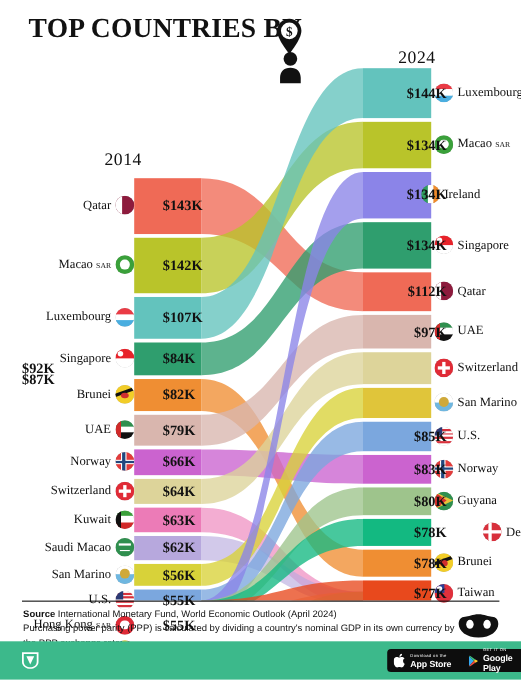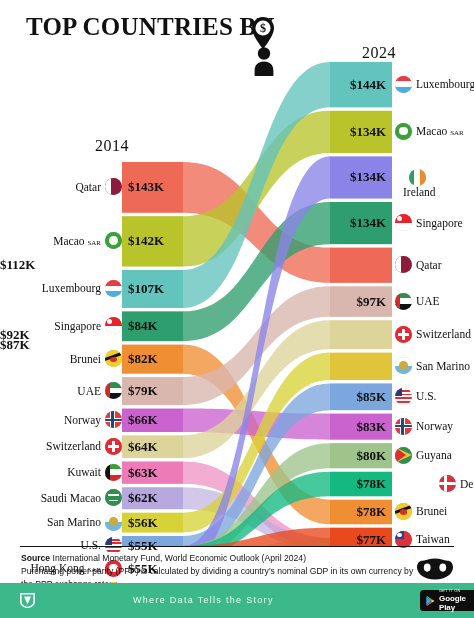--- a/index.html
+++ b/index.html
@@ -24,21 +24,21 @@
 
   
   .rowlabel{position:absolute;display:flex;align-items:center;height:16px;}
   .rowlabel.left{justify-content:flex-end;right:0;}
   .rowlabel .cname{font-family:"Liberation Serif",serif;font-size:11.5px;color:#111;white-space:nowrap;}
   .rowlabel .sar{font-size:7px;font-family:"Liberation Serif",serif;}
   .flag{width:17px;height:17px;border-radius:50%;overflow:hidden;position:relative;flex:0 0 auto;
         box-shadow:0 0 0 .8px rgba(0,0,0,.30) inset;}
   .lf{margin-left:4px;}
   .rf{margin-right:4px;}
-  .vallab{position:absolute;font-family:"Liberation Serif",serif;font-weight:700;font-size:13px;white-space:nowrap;}
+  .vallab{position:absolute;font-family:"Liberation Serif",serif;font-weight:700;font-size:13px;white-space:nowrap;margin-left:20px;}
 
   
   .fl-h3{position:absolute;inset:0;}
   .fl-h3 i{position:absolute;left:0;right:0;height:33.34%;display:block;}
   .fl-v3{position:absolute;inset:0;}
   .fl-v3 i{position:absolute;top:0;bottom:0;width:33.34%;display:block;}
   .fl-solid{position:absolute;inset:0;}
   .dot{position:absolute;border-radius:50%;}
   .bar{position:absolute;}
 
@@ -291,21 +291,21 @@
       </div>
       <div class="vallab" style="left: 0px; width: 386px; text-align: right; top: 76.68px;">$144K</div>
       <div class="rowlabel" style="top: 123.365px; left: 395px;">
         <span class="flag rf">
           <span class="fl-solid" style="background:#3aa03a"></span>
           <span class="dot" style="left:25%;top:22%;width:50%;height:50%;background:#fff"></span>
         </span>
         <span class="cname">Macao <span class="sar">SAR</span></span>
       </div>
       <div class="vallab" style="left: 0px; width: 386px; text-align: right; top: 123.865px;">$134K</div>
-      <div class="rowlabel" style="top: 168.975px; left: 403px; flex-direction: column;">
+      <div class="rowlabel" style="top: 168.975px; left: 383px;">
         <span class="flag rf">
           <span class="fl-v3">
             <i style="left:0;background:#2f9e5e"></i>
             <i style="left:33.3%;background:#fff"></i>
             <i style="left:66.6%;background:#f08b2a"></i>
           </span>
         </span>
         <span class="cname">Ireland</span>
       </div>
       <div class="vallab" style="left: 0px; width: 386px; text-align: right; top: 169.475px;">$134K</div>
@@ -320,21 +320,21 @@
         <span class="cname">Singapore</span>
       </div>
       <div class="vallab" style="left: 0px; width: 386px; text-align: right; top: 215.085px;">$134K</div>
       <div class="rowlabel" style="top: 256.73px; left: 395px;">
         <span class="flag rf">
           <span class="fl-solid" style="background:#8d1b3d"></span>
           <span class="bar" style="left:0;top:0;bottom:0;width:38%;background:#fff"></span>
         </span>
         <span class="cname">Qatar</span>
       </div>
-      <div class="vallab" style="left: 0px; width: 386px; top: 257.23px;">$112K</div>
+      <div class="vallab" style="left: 0px; width: 386px; text-align: right; top: 257.23px;">$112K</div>
       <div class="rowlabel" style="top: 293.048px; left: 395px;">
         <span class="flag rf">
           <span class="fl-h3">
             <i style="top:0;background:#2f8f4e"></i>
             <i style="top:33.3%;background:#fff"></i>
             <i style="top:66.6%;background:#111"></i>
           </span>
           <span class="bar" style="left:0;top:0;bottom:0;width:28%;background:#d12a2a"></span>
         </span>
         <span class="cname">UAE</span>
@@ -433,22 +433,31 @@
   </svg>
 
   <div class="footbar"></div>
   <div class="vlogo-wrap">
     <svg class="vmark" viewBox="0 0 19 19">
       <path d="M2 2h15v8.5c0 4.2-4 6.5-7.5 6.5S2 14.7 2 10.5V2z" fill="#ffffff"></path>
       <path d="M3.6 3.6h11.8v6.9c0 3.3-3.1 5.2-5.9 5.2S3.6 13.8 3.6 10.5V3.6z" fill="#3cb98b"></path>
       <path d="M6 5.6h7.1l-3.6 7.6L6 5.6z" fill="#ffffff"></path>
     </svg>
   </div>
-  <div class="tagline">Where Data Tells the Story</div>
-
+
+  <div class="badge" id="badge-apple">
+    <svg width="11" height="13" viewBox="0 0 11 13">
+      <path d="M8.4 6.9c0-1.6 1.3-2.4 1.4-2.4-.8-1.1-2-1.3-2.4-1.3-1-.1-2 .6-2.5.6s-1.3-.6-2.1-.6c-1.1 0-2.1.6-2.6 1.6-1.1 2-.3 4.9.8 6.5.5.8 1.2 1.7 2 1.6.8 0 1.1-.5 2.1-.5s1.2.5 2.1.5c.9 0 1.4-.8 1.9-1.6.6-.9.9-1.8.9-1.8s-1.6-.6-1.6-2.6z" fill="#fff"></path>
+      <path d="M6.9 2.2c.4-.5.7-1.2.6-1.9-.6 0-1.4.4-1.8.9-.4.5-.7 1.2-.6 1.9.7.1 1.4-.4 1.8-.9z" fill="#fff"></path>
+    </svg>
+    <div class="btxt">
+      <div class="bsmall">Download on the</div>
+      <div class="bbig">App Store</div>
+    </div>
+  </div>
 
   <div class="badge" id="badge-google">
     <svg width="11" height="12" viewBox="0 0 11 12">
       <path d="M.7.5C.5.7.4 1 .4 1.4v9.2c0 .4.1.7.3.9l5-5.5-5-5.5z" fill="#34a9f2"></path>
       <path d="M.7.5l5 5.5 1.7-1.9L1.9.3C1.4 0 1 0 .7.5z" fill="#3ec17d"></path>
       <path d="M7.4 4.1L5.7 6l1.7 1.9 2.2-1.2c.6-.4.6-1.1 0-1.4L7.4 4.1z" fill="#ffc72c"></path>
       <path d="M.7 11.5c.3.4.7.5 1.2.2l5.5-3.8L5.7 6l-5 5.5z" fill="#ef4a3f"></path>
     </svg>
     <div class="btxt">
       <div class="bsmall">GET IT ON</div>

